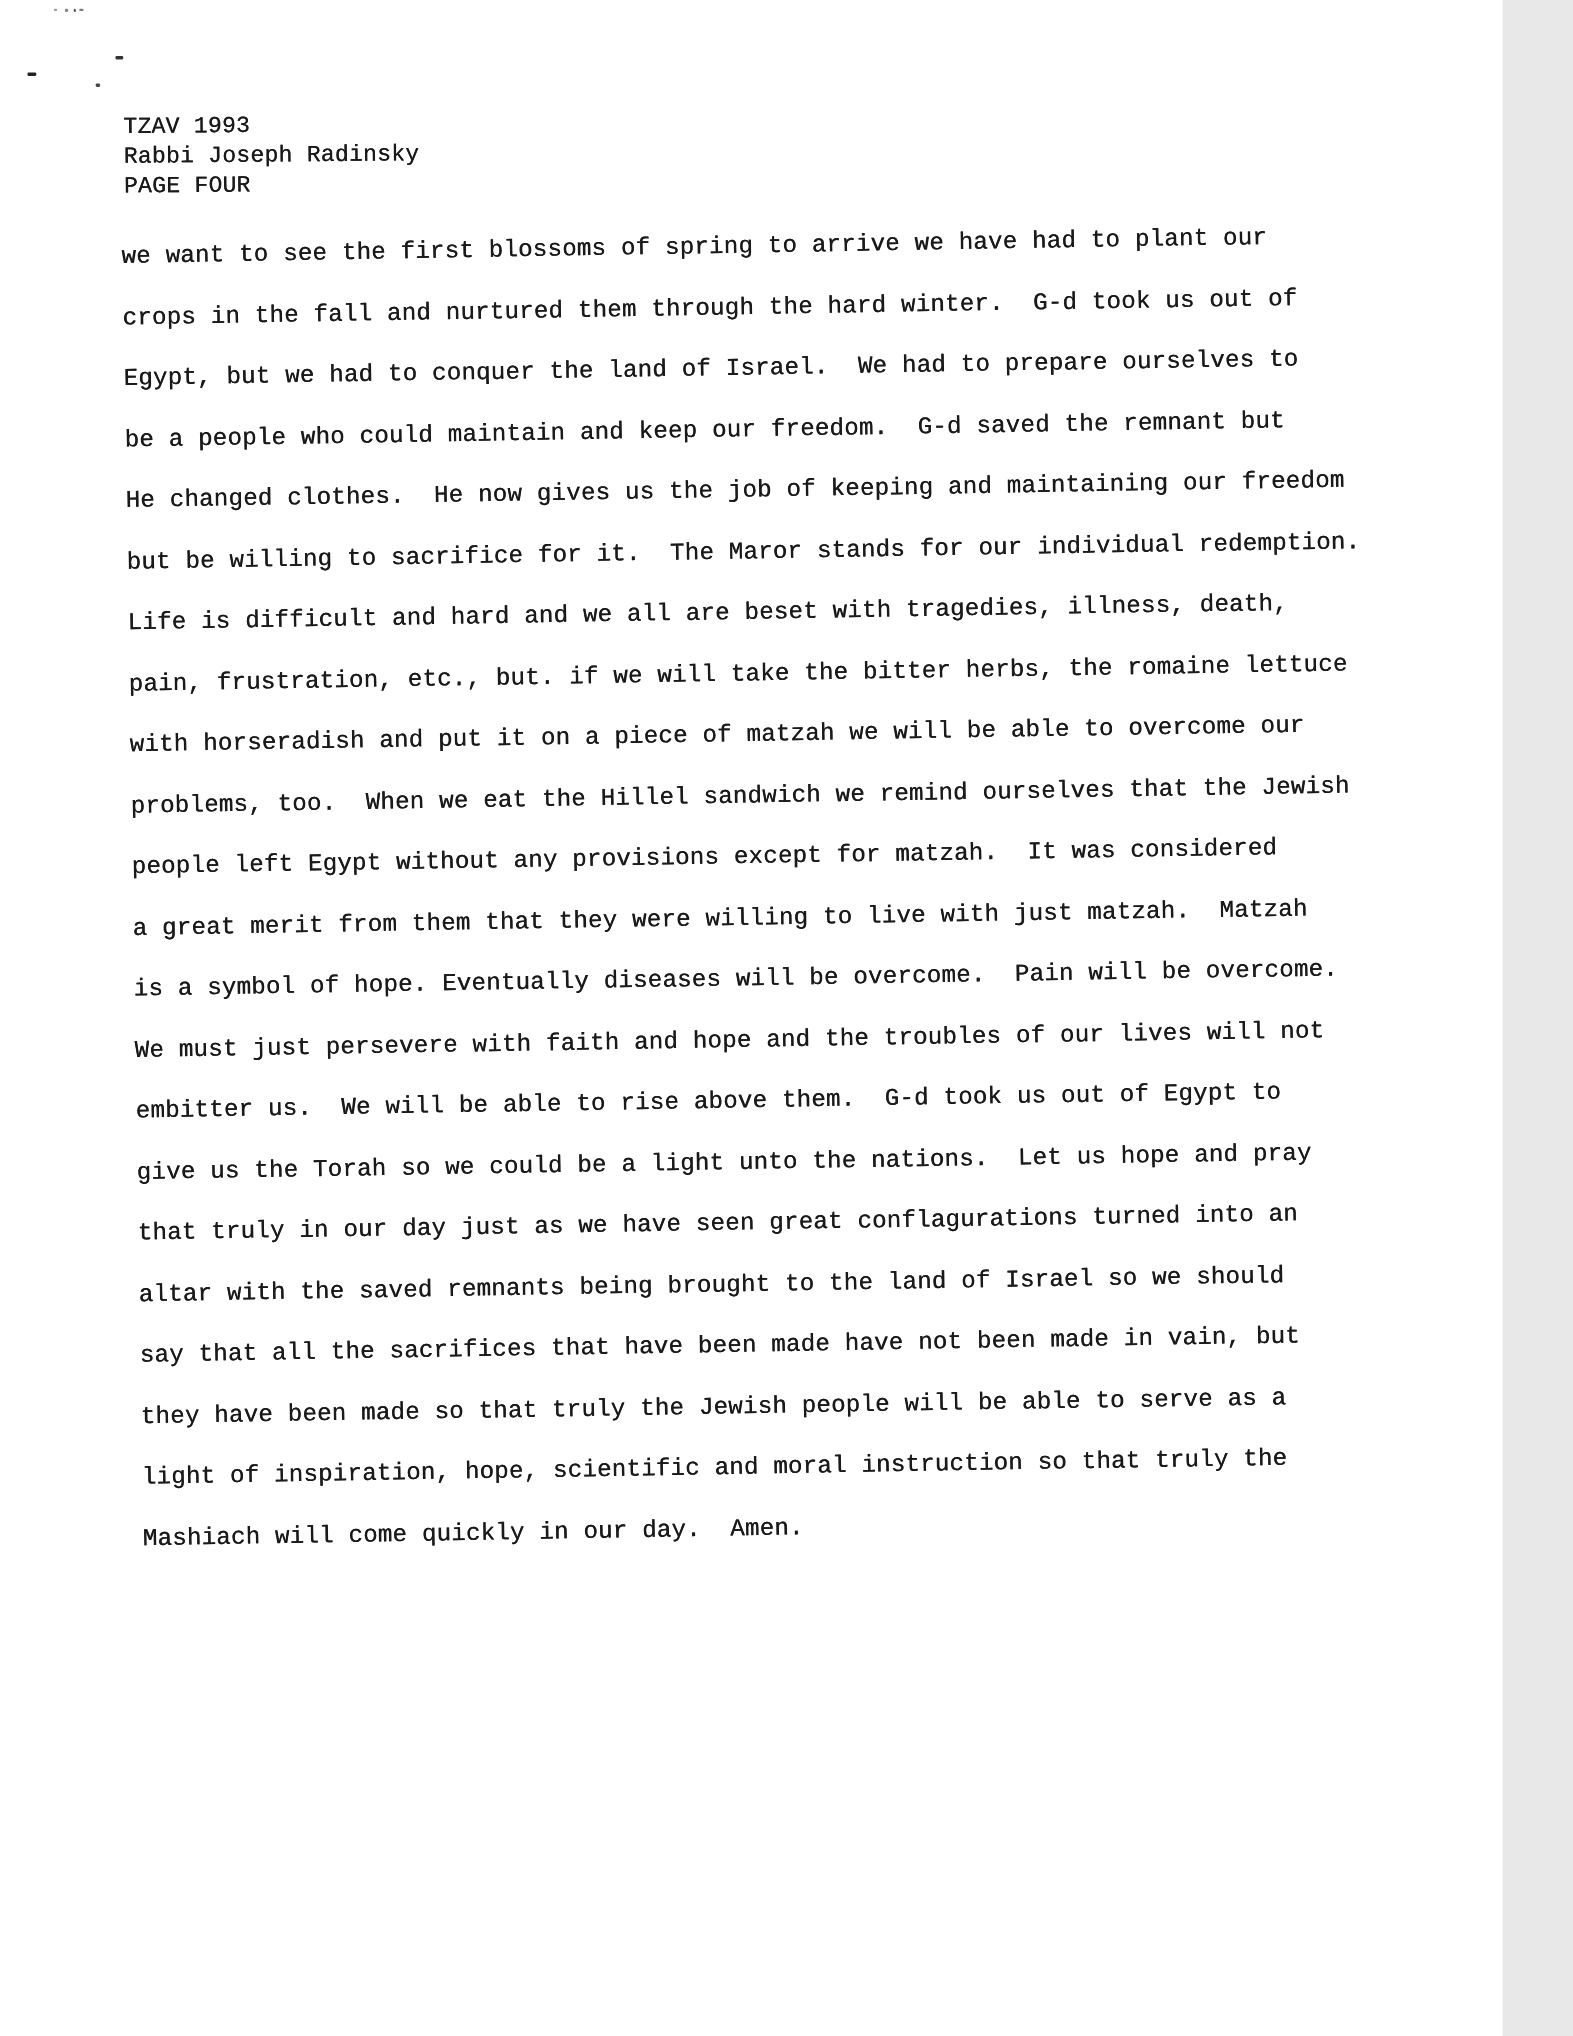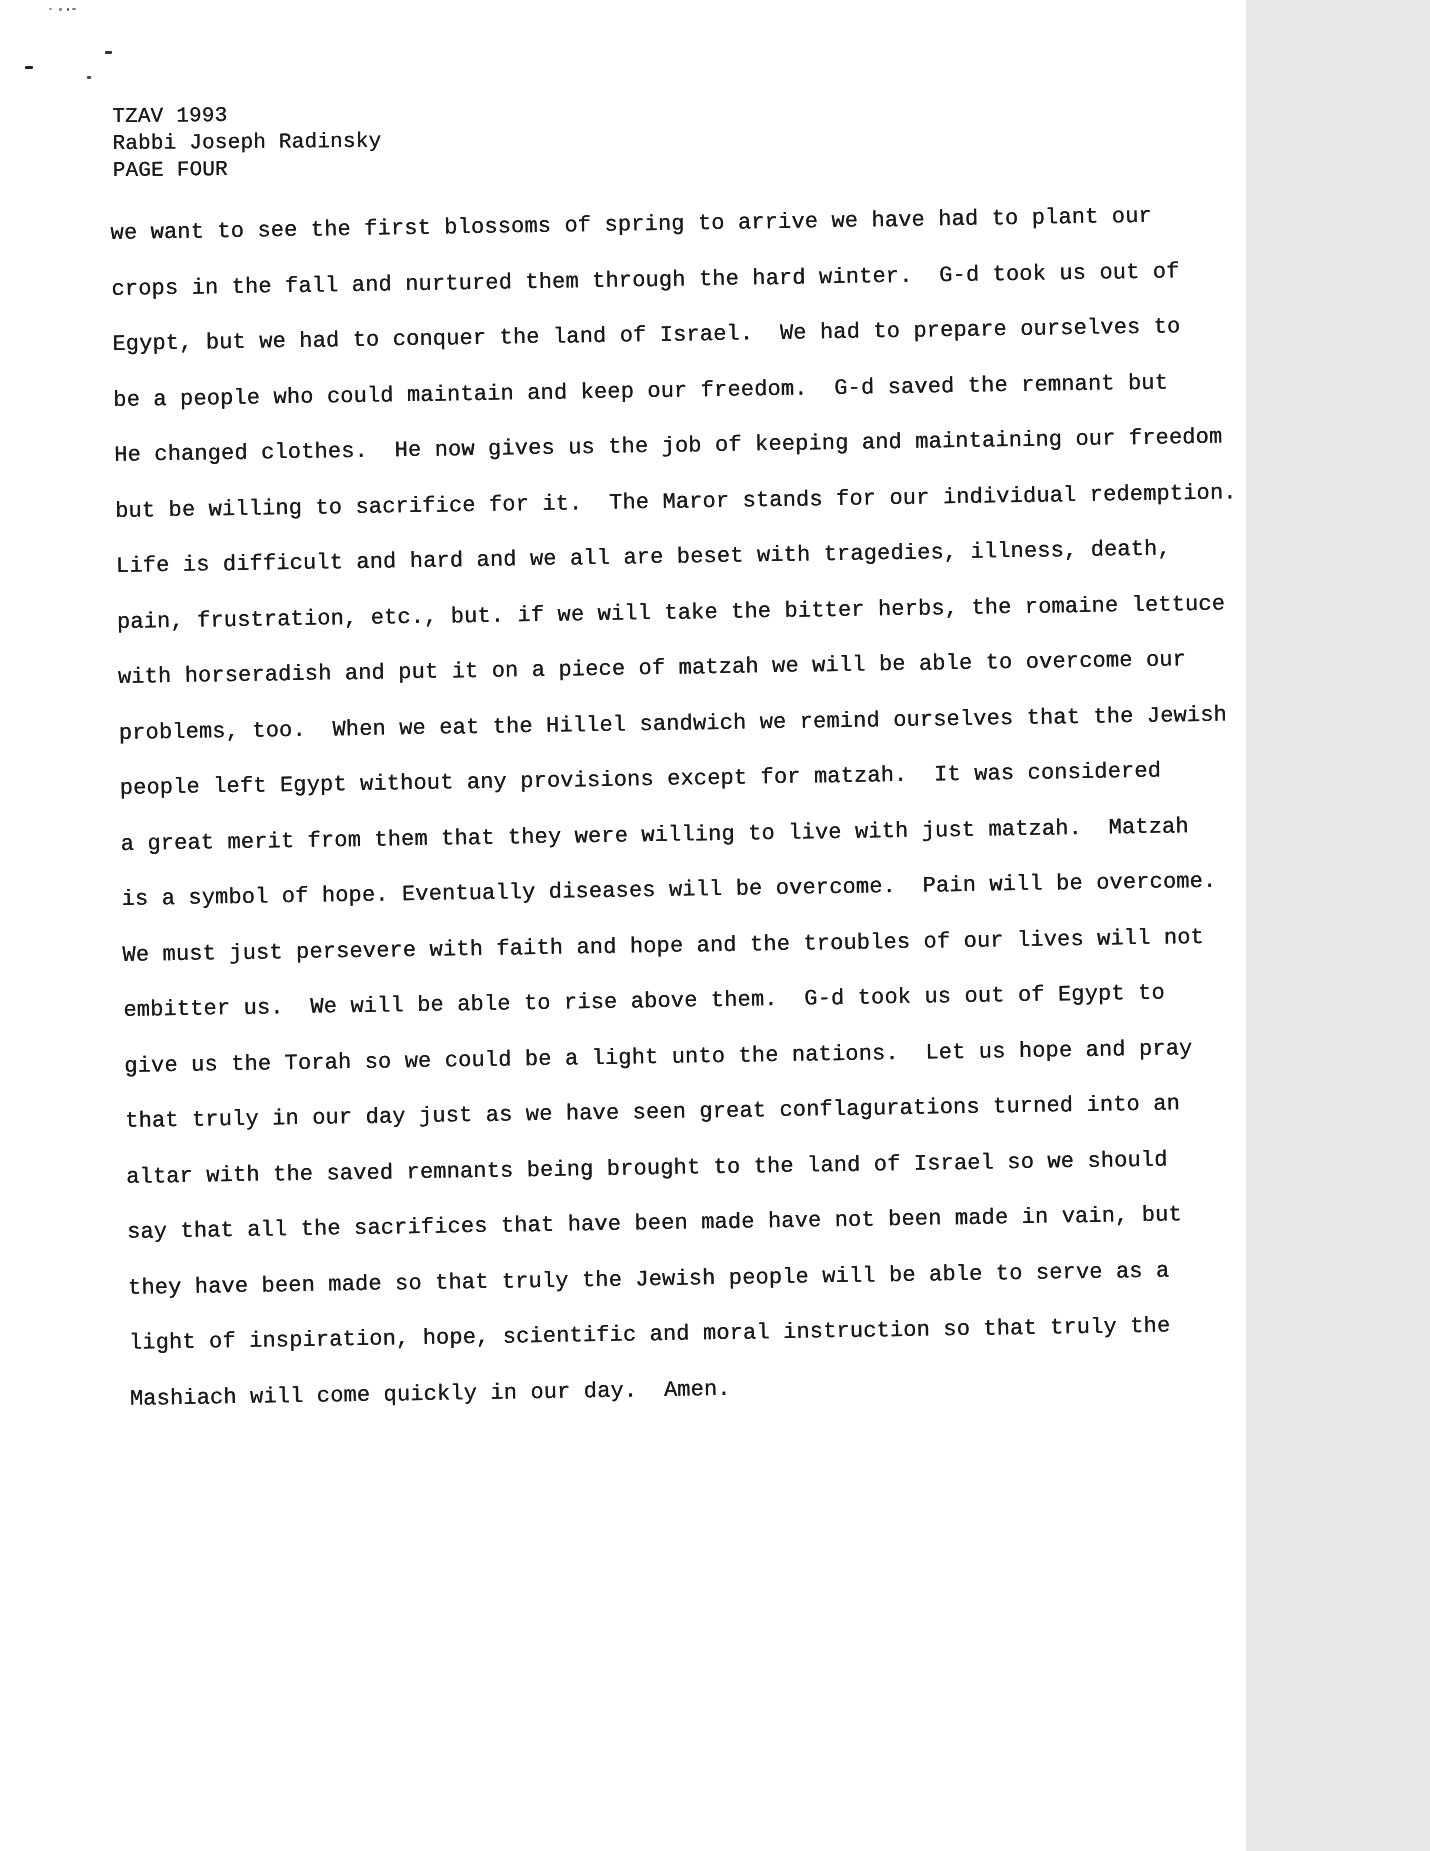--- a/index.html
+++ b/index.html
@@ -2,21 +2,21 @@
 <html><head>
 <meta charset="utf-8">
 <style>
   html, body {
     margin: 0;
     padding: 0;
     background: #e8e8e8;
   }
   .page {
     position: relative;
-    width: 1246px;
+    width: 1366px;
     height: 1851px;
     background: #ffffff;
     overflow: hidden;
     font-family: "Liberation Mono", "DejaVu Sans Mono", monospace;
     color: #1a1a1a;
   }
   .doc-header {
     position: absolute;
     left: 112px;
     top: 103px;

